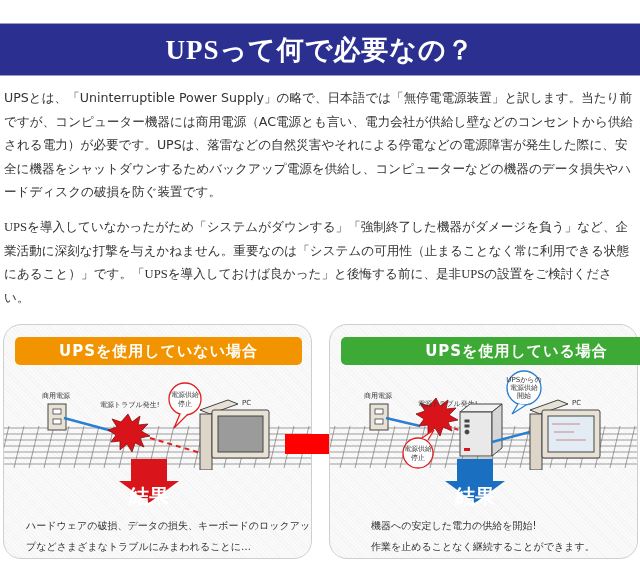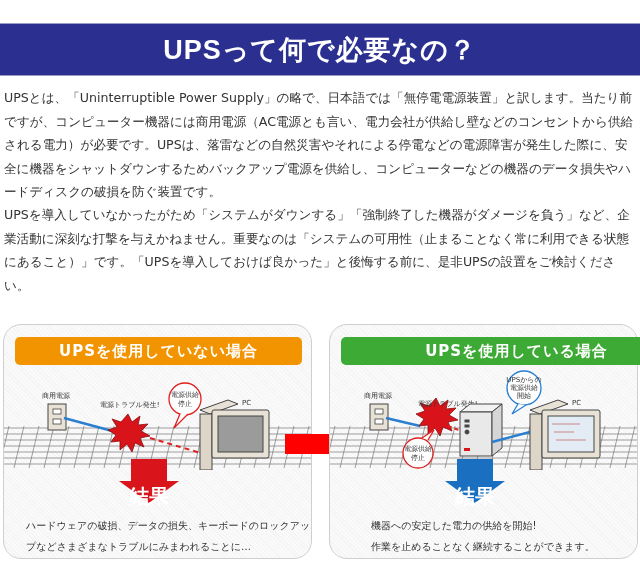--- a/index.html
+++ b/index.html
@@ -2,25 +2,25 @@
 <html><head>
 <meta charset="utf-8">
 <style>
   html, body { margin:0; padding:0; background:#ffffff; }
   body { width:640px; height:569px; position:relative; overflow:hidden;
          font-family:"DejaVu Sans", sans-serif; color:#333; }
   .title-bar { position:absolute; left:0; top:23px; width:640px; height:51px;
                background:#2b3090; border-top:1px solid #9a9cc8; border-bottom:1px solid #9a9cc8;
                display:flex; align-items:center; justify-content:center; }
   .title-bar h1 { margin:4px; color:#fff; font-size:27px; font-weight:bold; letter-spacing:1px;
-                  font-family:Liberation Sans, sans-serif; }
+                  font-family:Liberation Serif, serif; }
   .para { position:absolute; left:4px; width:632px; font-size:12.6px; line-height:23.5px;
           color:#333; margin:0; }
   .p1 { top:86px; }
-  .p2 { top:203px; }
+  .p2 { top:216px;font-family:Liberation Serif, serif; }
   .panel { position:absolute; top:324px; height:233px; width:307px; border:1px solid #cfcfcf;
            border-radius:18px;
            background:repeating-linear-gradient(45deg,#f4f4f4 0 1px,#fafafa 1px 3px); }
   .panel-left { left:3px; }
   .panel-right { left:329px; }
   .panel-head { position:absolute; left:11px; top:12px; width:287px; height:28px; border-radius:5px;
                 display:flex; align-items:center; justify-content:center; color:#fff;
                 font-weight:bold; font-size:15px; letter-spacing:1px; }
   .panel-left .panel-head { background:#f29300; }
   .panel-right .panel-head { background:#3daa35;padding-left:32px; }

